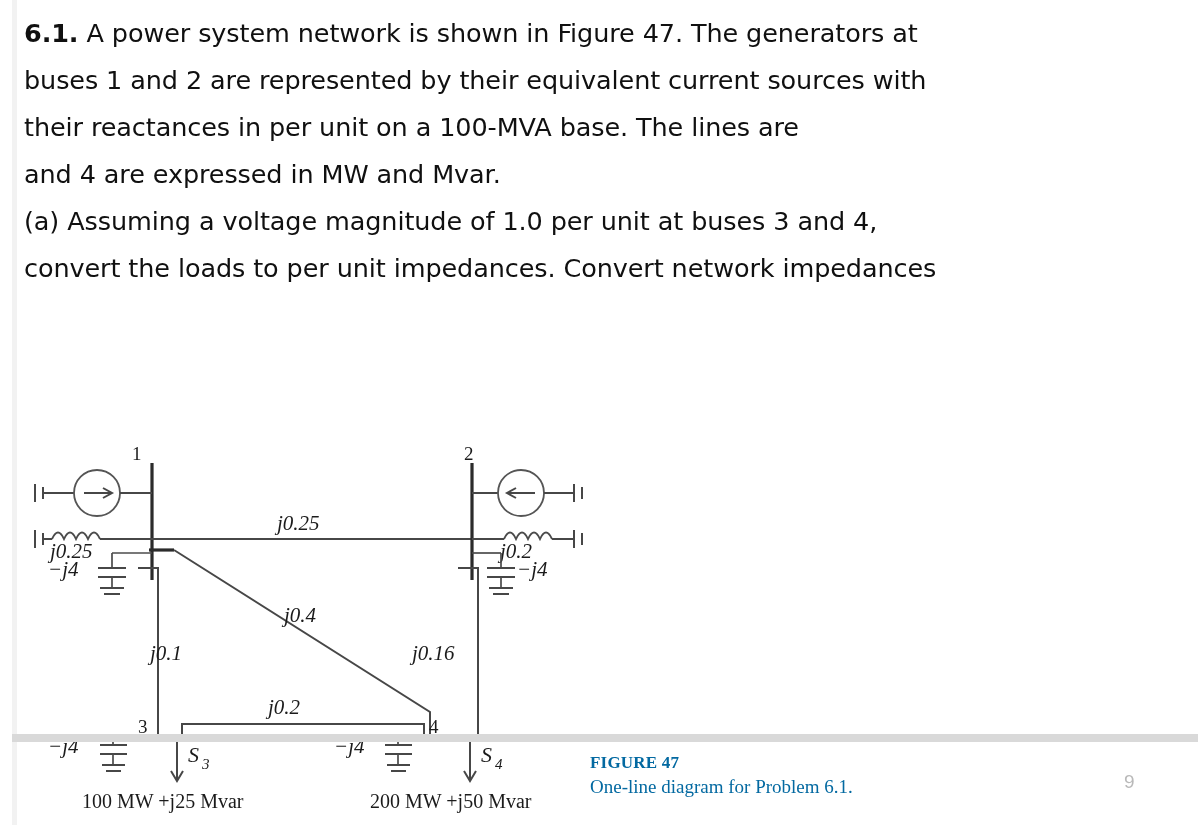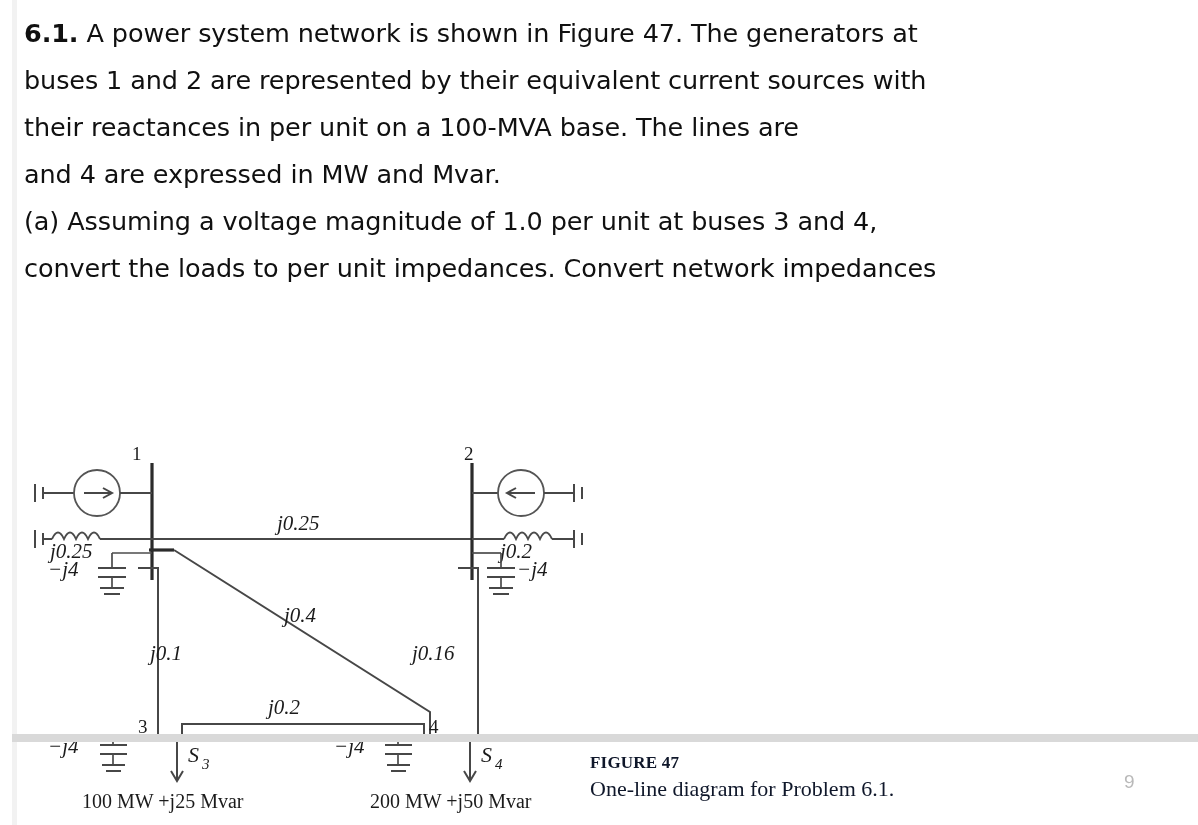--- a/index.html
+++ b/index.html
@@ -57,29 +57,29 @@
   #figure-svg {
     position: absolute;
     left: 0;
     top: 0;
   }
   .cap-block {
     position: absolute;
     left: 578px;
     top: 313px;
     font-family: "Liberation Serif", serif;
-    color: #0f172a;
+    color: #0369a1;
   }
   .cap-title {
     font-weight: bold;
     font-size: 17px;
     letter-spacing: 0.2px;
   }
   .cap-sub {
-    font-size: 22px;
+    font-size: 19px;
     margin-top: 3px;
   }
   #page-number {
     position: absolute;
     left: 1112px;
     top: 331px;
     font-family: "Liberation Sans", sans-serif;
     font-size: 19px;
     color: #b9b9b9;
   }

